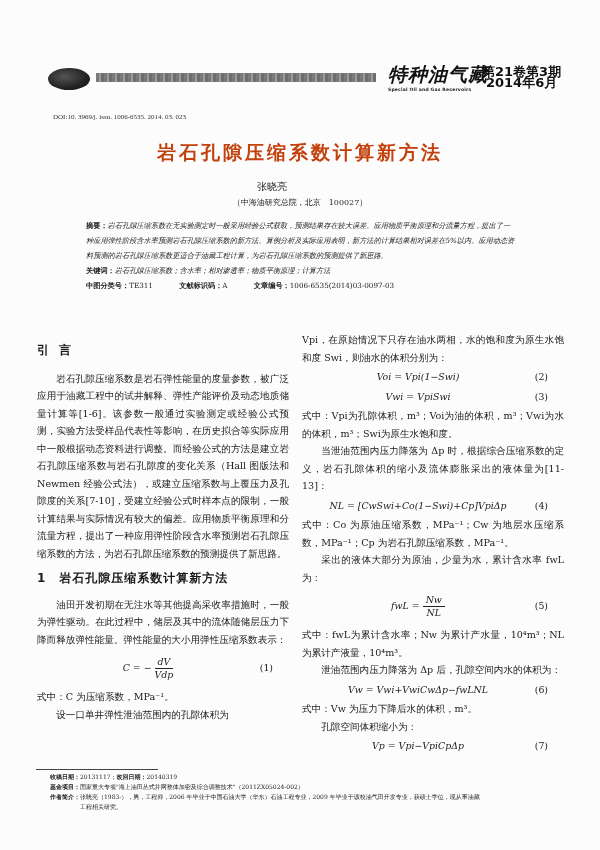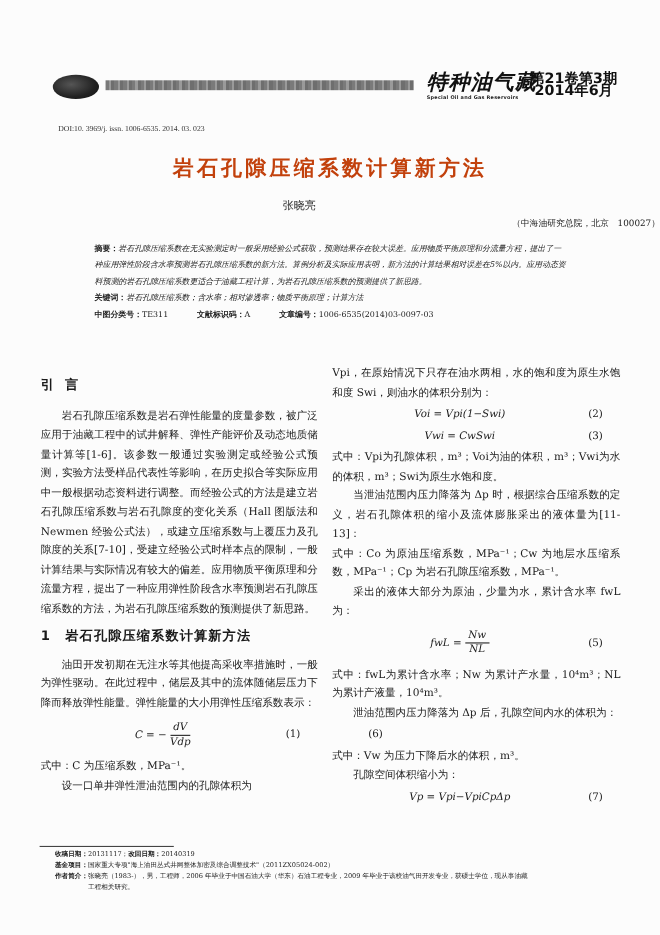--- a/index.html
+++ b/index.html
@@ -39,21 +39,21 @@
   .title {
     left: 0; width: 600px; top: 140px; text-align: center;
     font-size: 19px; font-weight: bold; letter-spacing: 3px;
     font-family: "DejaVu Sans", sans-serif; color: #c2410c;
   }
   .author {
     left: 0; width: 544px; top: 180px; text-align: center;
     font-size: 10px; color: #222;
   }
   .affil {
-    left: 0; width: 600px; top: 197px; text-align: right;
+    left: 0; width: 600px; top: 197px; text-align: center;
     font-size: 8px; color: #222;
   }
   .abstract {
     left: 86px; width: 430px; top: 218px;
     font-size: 7.2px; line-height: 15px; color: #222; font-style: italic;
   }
   .abstract .lbl { font-weight: bold; font-style: normal; font-family: "DejaVu Sans", sans-serif; }
   .meta-line { font-style: normal; }
   .meta-line .gap { display: inline-block; width: 24px; }
 
@@ -131,40 +131,45 @@
   <p class="para">设一口单井弹性泄油范围内的孔隙体积为</p>
 </div>
 
 <div class="abs col col-right">
   <p class="para noind">Vpi，在原始情况下只存在油水两相，水的饱和度为原生水饱和度 Swi，则油水的体积分别为：</p>
   <div class="eq">
     <div class="body">Voi = Vpi(1−Swi)</div>
     <div class="num">(2)</div>
   </div>
   <div class="eq">
-    <div class="body">Vwi = CwSwi</div>
+    <div class="body">Vwi = VpiSwi</div>
     <div class="num">(3)</div>
   </div>
   <p class="para noind">式中：Vpi为孔隙体积，m³；Voi为油的体积，m³；Vwi为水的体积，m³；Swi为原生水饱和度。</p>
   <p class="para">当泄油范围内压力降落为 Δp 时，根据综合压缩系数的定义，岩石孔隙体积的缩小及流体膨胀采出的液体量为[11-13]：</p>
+  <div class="eq">
+    <div class="body">NL = [CwSwi+Co(1−Swi)+Cp]VpiΔp</div>
+    <div class="num">(4)</div>
+  </div>
   <p class="para noind">式中：Co 为原油压缩系数，MPa⁻¹；Cw 为地层水压缩系数，MPa⁻¹；Cp 为岩石孔隙压缩系数，MPa⁻¹。</p>
   <p class="para">采出的液体大部分为原油，少量为水，累计含水率 fwL为：</p>
   <div class="eq eq-frac">
     <div class="body">
       <span>fwL =</span>
       <span class="frac">
         <span class="top">Nw</span>
         <span>NL</span>
       </span>
     </div>
     <div class="num">(5)</div>
   </div>
   <p class="para noind">式中：fwL为累计含水率；Nw 为累计产水量，10⁴m³；NL 为累计产液量，10⁴m³。</p>
   <p class="para">泄油范围内压力降落为 Δp 后，孔隙空间内水的体积为：</p>
   <div class="eq">
+    <div class="body">Vw = Vwi+VwiCwΔp−fwLNL</div>
     <div class="num">(6)</div>
   </div>
   <p class="para noind">式中：Vw 为压力下降后水的体积，m³。</p>
   <p class="para">孔隙空间体积缩小为：</p>
   <div class="eq">
     <div class="body">Vp = Vpi−VpiCpΔp</div>
     <div class="num">(7)</div>
   </div>
 </div>
 

